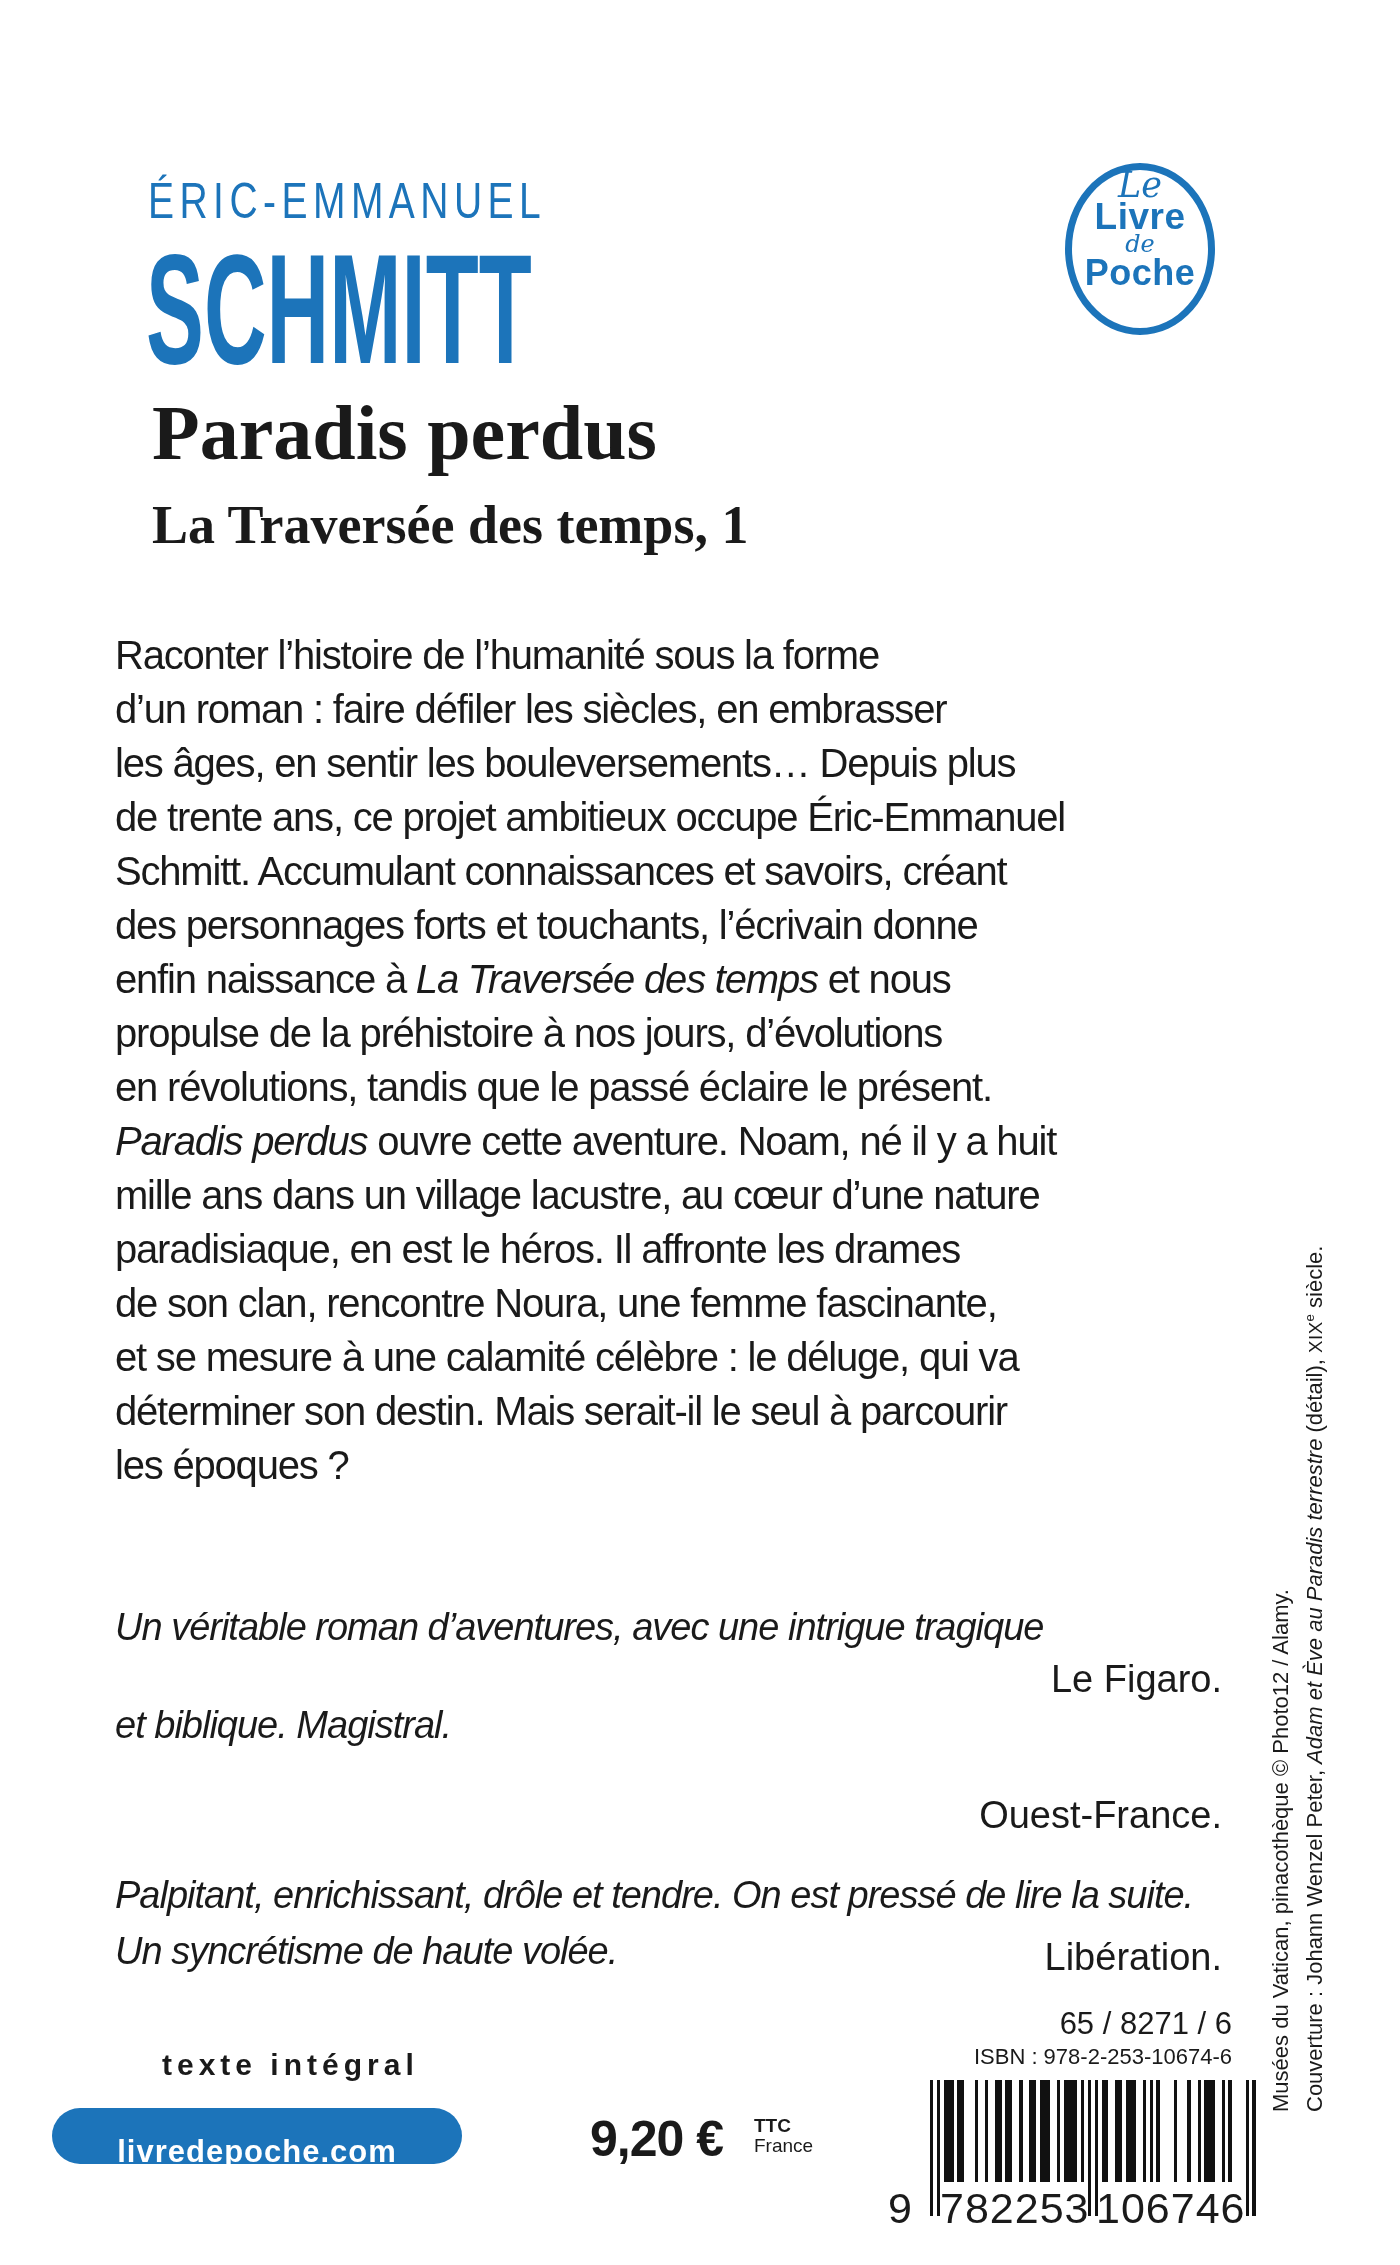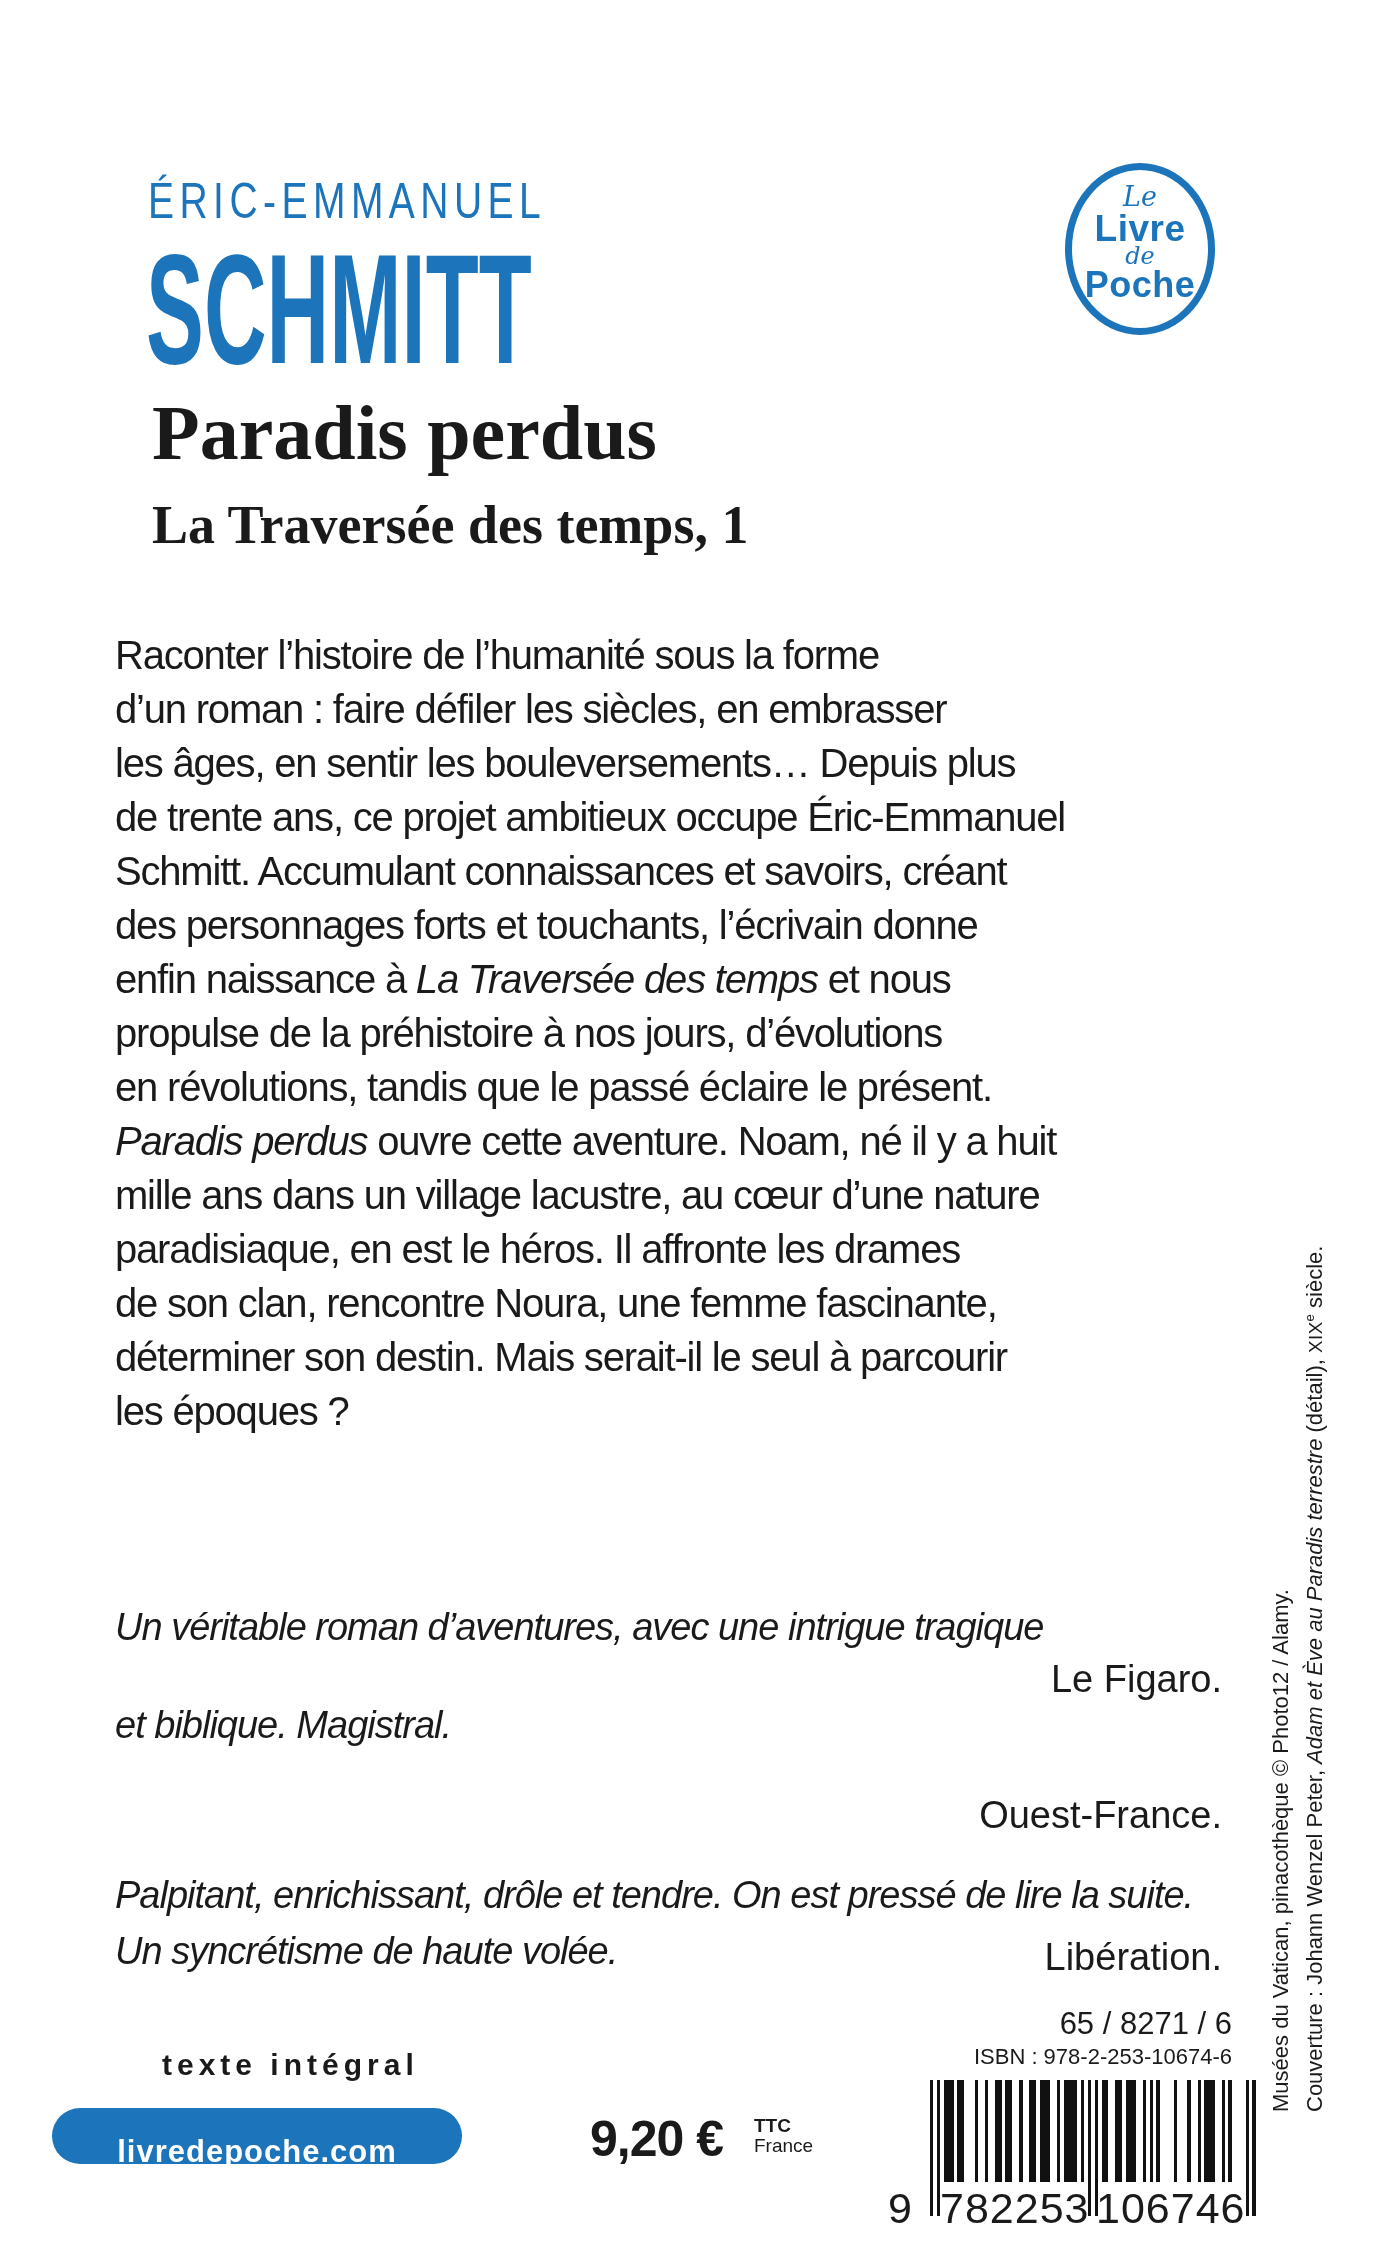--- a/index.html
+++ b/index.html
@@ -16,21 +16,21 @@
   #author-first{left:148px;top:172px;font-size:50px;letter-spacing:7px;color:var(--blue);
                 transform:scaleX(.78);transform-origin:0 0;}
   #author-last{left:146px;top:232px;font-size:155px;line-height:1;font-weight:bold;color:var(--blue);
                transform:scaleX(.56);transform-origin:0 0;}
   #book-title{left:152px;top:390px;font-family:"Liberation Serif",serif;font-weight:bold;font-size:78px;line-height:1.1;}
   #series-subtitle{left:152px;top:494px;font-family:"Liberation Serif",serif;font-weight:bold;font-size:54px;}
 
   
   #logo{left:1065px;top:163px;width:150px;height:172px;border:7px solid var(--blue);border-radius:50%;
         box-sizing:border-box;text-align:center;color:var(--blue);}
-  .logo-le{font-family:"DejaVu Serif",serif;font-style:italic;font-size:27px;line-height:30px;margin-top:12px;}
+  .logo-le{font-family:"DejaVu Serif",serif;font-style:italic;font-size:35px;line-height:30px;}
   .logo-livre{font-size:37px;font-weight:bold;line-height:33px;letter-spacing:0.5px;}
   .logo-de{font-family:"DejaVu Serif",serif;font-style:italic;font-size:24px;line-height:23px;}
   .logo-poche{font-size:36px;font-weight:bold;line-height:33px;letter-spacing:0.5px;}
 
   
   #synopsis{left:115px;top:628px;font-size:40px;line-height:54px;letter-spacing:-1.2px;}
   #synopsis div{white-space:nowrap;}
 
   
   .quote{left:115px;font-size:38px;line-height:54px;font-style:italic;letter-spacing:-1px;}
@@ -91,20 +91,21 @@
       <div>de trente ans, ce projet ambitieux occupe Éric-Emmanuel</div>
       <div>Schmitt. Accumulant connaissances et savoirs, créant</div>
       <div>des personnages forts et touchants, l’écrivain donne</div>
       <div>enfin naissance à <span class="it">La Traversée des temps</span> et nous</div>
       <div>propulse de la préhistoire à nos jours, d’évolutions</div>
       <div>en révolutions, tandis que le passé éclaire le présent.</div>
       <div><span class="it">Paradis perdus</span> ouvre cette aventure. Noam, né il y a huit</div>
       <div>mille ans dans un village lacustre, au cœur d’une nature</div>
       <div>paradisiaque, en est le héros. Il affronte les drames</div>
       <div>de son clan, rencontre Noura, une femme fascinante,</div>
+      <div>et se mesure à une calamité célèbre : le déluge, qui va</div>
       <div>déterminer son destin. Mais serait-il le seul à parcourir</div>
       <div>les époques ?</div>
     </div>
 
   <div class="abs quote" id="quote1">
       <div>Un véritable roman d’aventures, avec une intrigue tragique</div>
       <div>et biblique. Magistral.</div>
     </div>
   <div class="abs source" id="source1">Le Figaro.</div>
 

